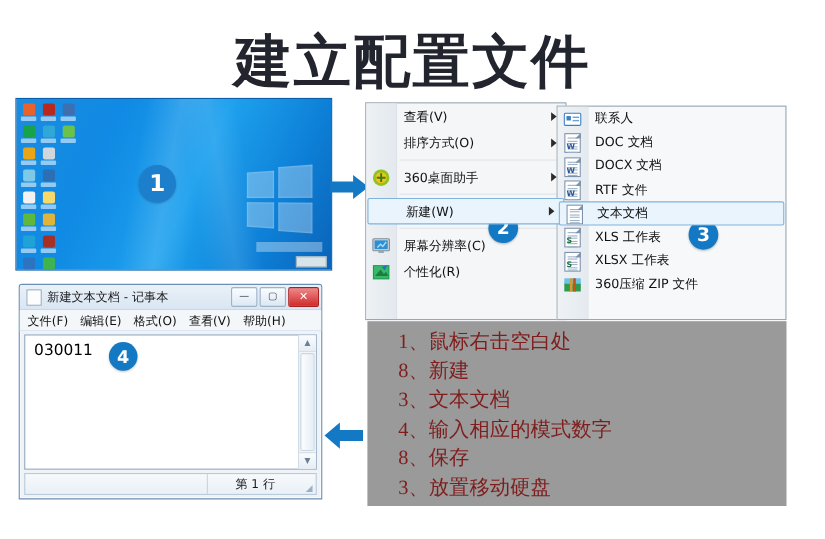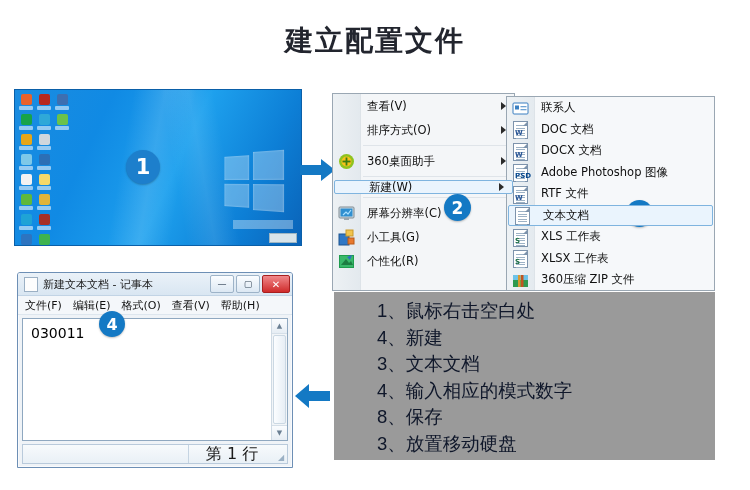--- a/index.html
+++ b/index.html
@@ -5,21 +5,21 @@
   html,body{margin:0;padding:0;}
   body{
     width:750px;height:490px;position:relative;overflow:hidden;
     background:#ffffff;
     font-family:"DejaVu Sans","Liberation Sans",sans-serif;
     -webkit-font-smoothing:antialiased;
   }
   
   .page-title{
     position:absolute;left:0;top:22px;width:750px;text-align:center;
-    font-size:28px;font-weight:bold;color:#22252e;letter-spacing:2px;
+    font-size:52px;font-weight:bold;color:#22252e;letter-spacing:2px;
     font-family:"DejaVu Sans","Liberation Sans",sans-serif;
   }
   
   .desktop{
     position:absolute;left:14px;top:89px;width:288px;height:157px;
     background:linear-gradient(115deg,#1b8ce0 0%,#108ae4 28%,#1ea1ee 55%,#0d7fd6 80%,#0a63b8 100%);
     border:1px solid #0a5fa8;box-sizing:border-box;overflow:hidden;
   }
   .desk-rays{
     position:absolute;left:0;top:0;width:100%;height:100%;
@@ -80,21 +80,21 @@
     padding-left:34px;box-sizing:border-box;z-index:2;
   }
   .ctx-item .label{white-space:nowrap;}
   .ctx-item .submark{
     position:absolute;right:8px;top:50%;margin-top:-4px;
     width:0;height:0;border-left:5px solid #2b2b2b;
     border-top:4px solid transparent;border-bottom:4px solid transparent;
   }
   .ctx-item.sel{
     background:#eaf4fd;border:1px solid #7fb4df;border-radius:2px;
-    margin:0 1px;height:14px;
+    margin:0 1px;height:24px;
   }
   .ctx-sep{height:1px;background:#dfe4e9;margin:3px 2px 3px 30px;}
   .ctx-icon{position:absolute;left:5px;top:50%;margin-top:-8px;width:17px;height:17px;}
   
   .submenu{
     position:absolute;left:506px;top:96px;width:209px;height:195px;
     background:#f6f8fa;border:1px solid #9aa7b3;box-sizing:border-box;
     font-size:11.5px;color:#101010;
   }
   .sub-gutter{
@@ -116,27 +116,26 @@
     border-style:solid;border-color:transparent transparent #7d93ac transparent;}
   .ic-badge{position:absolute;left:1px;bottom:1px;font-size:7px;font-weight:bold;line-height:8px;}
   .ic-lines{position:absolute;left:2px;top:3px;right:2px;}
   .ic-lines i{display:block;height:1px;background:#9db2c6;margin-bottom:1.5px;}
   
   .steps-panel{
     position:absolute;left:334px;top:292px;width:381px;height:168px;
     background:#9a9a9a;box-sizing:border-box;padding:6px 0 0 28px;
   }
   .step-line{
-    color:#0f172a;font-size:18.5px;line-height:26.5px;white-space:nowrap;
-    font-family:Liberation Sans, sans-serif;
-    margin-left:15px;
+    color:#7f1d1d;font-size:18.5px;line-height:26.5px;white-space:nowrap;
+    font-family:Liberation Serif, serif;
   }
   
   .notepad{
-    position:absolute;left:17px;top:272px;width:276px;height:196px;
+    position:absolute;left:17px;top:258px;width:276px;height:196px;
     background:#eff3f7;border:1px solid #6d8fb5;box-sizing:border-box;
     box-shadow:0 0 0 1px rgba(255,255,255,.6) inset;
     border-radius:3px 3px 0 0;
   }
   .np-title{
     height:22px;display:flex;align-items:center;padding:0 2px 0 6px;
     background:linear-gradient(to bottom,#eaf1f8,#d9e6f2);
     border-bottom:1px solid #c2d4e5;border-radius:2px 2px 0 0;
   }
   .np-title .tname{font-size:11px;color:#1b1b1b;margin-left:5px;white-space:nowrap;}
@@ -169,21 +168,21 @@
   .np-sb-arrow.dn{position:absolute;bottom:0;left:0;right:0;border-bottom:none;border-top:1px solid #d5dfe8;}
   .np-sb-thumb{position:absolute;left:1px;right:1px;top:16px;bottom:16px;
     background:linear-gradient(to right,#fbfdff,#e7eef5);border:1px solid #cbd8e3;border-radius:2px;}
   .np-status{
     position:absolute;left:4px;right:4px;bottom:3px;height:20px;
     background:linear-gradient(to bottom,#f7fafc,#e9f0f6);
     border:1px solid #b9cadb;box-sizing:border-box;display:flex;align-items:center;
   }
   .np-status .seg{
     margin-left:auto;width:86px;height:100%;border-left:1px solid #c5d4e2;
-    display:flex;align-items:center;justify-content:center;font-size:16px;color:#1b1b1b;
+    display:flex;align-items:center;justify-content:center;font-size:11px;color:#1b1b1b;
   }
   .np-grip{width:12px;height:100%;display:flex;align-items:flex-end;justify-content:center;padding-bottom:2px;}
   .np-grip span{font-size:8px;color:#9ab0c4;}
 </style>
 </head>
 <body>
 
 <div class="page-title">建立配置文件</div>
 
 <div class="desktop">
@@ -327,28 +326,20 @@
         <span class="ctx-icon"><svg viewBox="0 0 17 17">
             <rect x="1" y="2" width="15" height="11" rx="1" fill="#cfd8de" stroke="#7f8c95"></rect>
             <rect x="2.5" y="3.5" width="12" height="8" fill="#2f8fd0"></rect>
             <path d="M5 10l3-3 2 2 3-4" stroke="#a9e0ff" fill="none" stroke-width="1.2"></path>
             <rect x="6" y="13" width="5" height="2" fill="#9aa7b0"></rect>
           </svg></span>
         <span class="label">屏幕分辨率(C)</span>
       </div>
       <div class="ctx-item">
         <span class="ctx-icon"><svg viewBox="0 0 17 17">
-            <rect x="1" y="5" width="10" height="11" fill="#2f77c5" stroke="#1d5490"></rect>
-            <rect x="8" y="1" width="7" height="6" fill="#f2c44c" stroke="#c99a2a"></rect>
-            <rect x="10" y="9" width="6" height="6" fill="#e8792e" stroke="#b85a18"></rect>
-          </svg></span>
-        <span class="label">小工具(G)</span>
-      </div>
-      <div class="ctx-item">
-        <span class="ctx-icon"><svg viewBox="0 0 17 17">
             <rect x="1" y="2" width="15" height="13" fill="#1f9c4e"></rect>
             <rect x="2" y="3" width="13" height="11" fill="#39b86a"></rect>
             <path d="M3 12l5-6 3 4 2-2 2 4z" fill="#1c7d42"></path>
             <path d="M9 4l5-2-2 5z" fill="#2b6fc2"></path>
           </svg></span>
         <span class="label">个性化(R)</span>
       </div>
     </div>
 </div>
 <div class="badge b2">2</div>
@@ -401,36 +392,20 @@
         <span class="sub-icon">
           <div class="ic-doc">
             <div class="ic-lines">
               <i></i>
               <i></i>
               <i></i>
               <i></i>
               <i></i>
               <i></i>
             </div>
-            <div class="ic-badge" style="color:#0a4a8f">PSD</div>
-          </div>
-        </span>
-        <span class="label">Adobe Photoshop 图像</span>
-      </div>
-      <div class="sub-item">
-        <span class="sub-icon">
-          <div class="ic-doc">
-            <div class="ic-lines">
-              <i></i>
-              <i></i>
-              <i></i>
-              <i></i>
-              <i></i>
-              <i></i>
-            </div>
             <div class="ic-badge" style="color:#2b5797">W</div>
           </div>
         </span>
         <span class="label">RTF 文件</span>
       </div>
       <div class="sub-item sel">
         <span class="sub-icon">
           <div class="ic-doc">
             <div class="ic-lines">
               <i></i>
@@ -485,21 +460,21 @@
           </svg></span>
         <span class="label">360压缩 ZIP 文件</span>
       </div>
     </div>
 </div>
 <div class="badge b3">3</div>
 
 <div class="steps-panel">
   <div id="steps-list">
       <div class="step-line">1、鼠标右击空白处</div>
-      <div class="step-line">4、新建</div>
+      <div class="step-line">8、新建</div>
       <div class="step-line">3、文本文档</div>
       <div class="step-line">4、输入相应的模式数字</div>
       <div class="step-line">8、保存</div>
       <div class="step-line">3、放置移动硬盘</div>
     </div>
 </div>
 
 <div class="notepad">
   <div class="np-title">
     <div class="np-ficon"></div>

